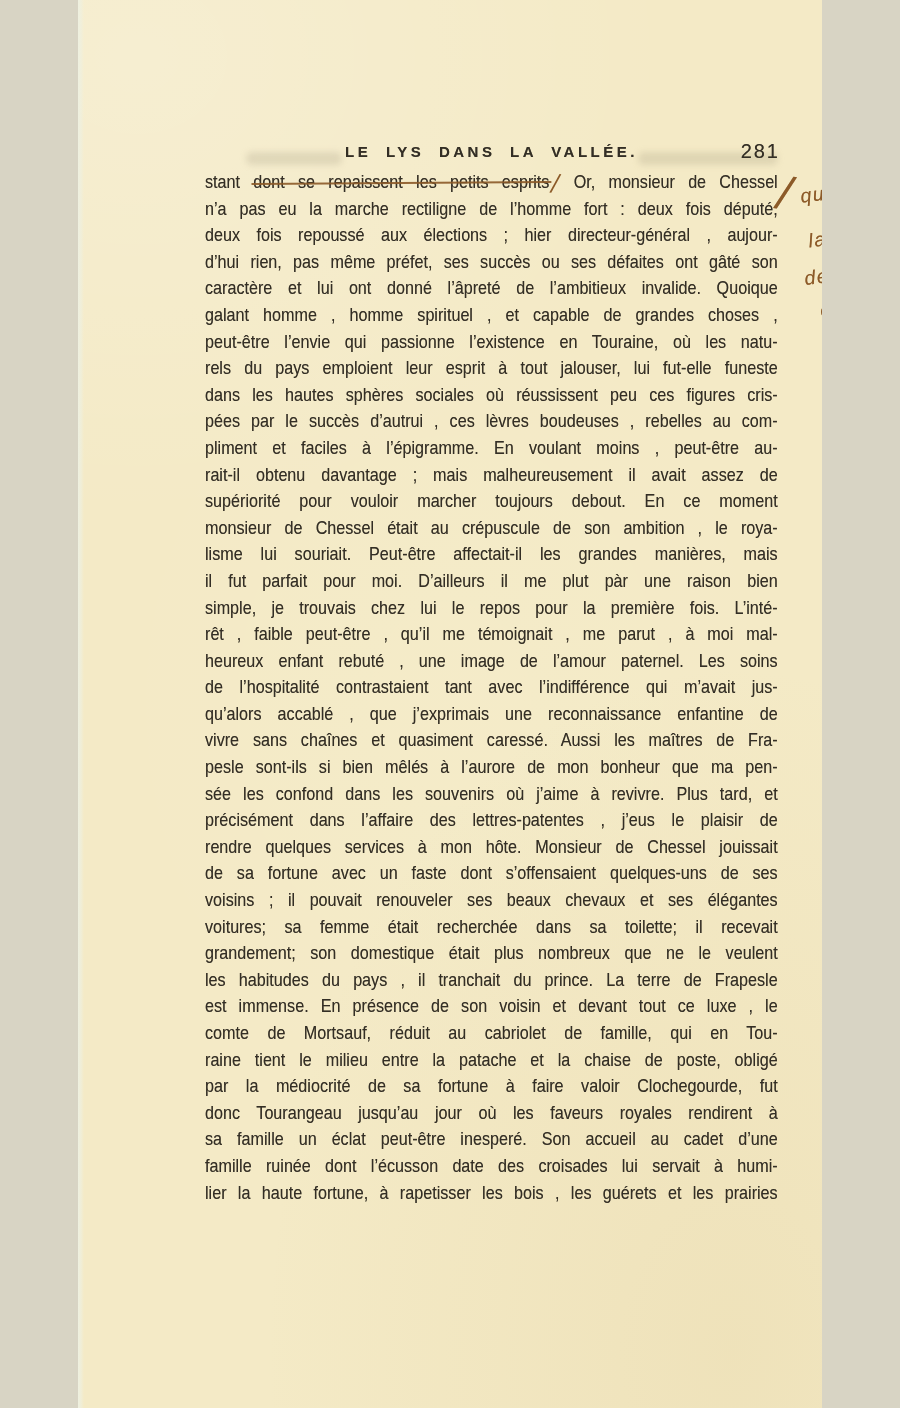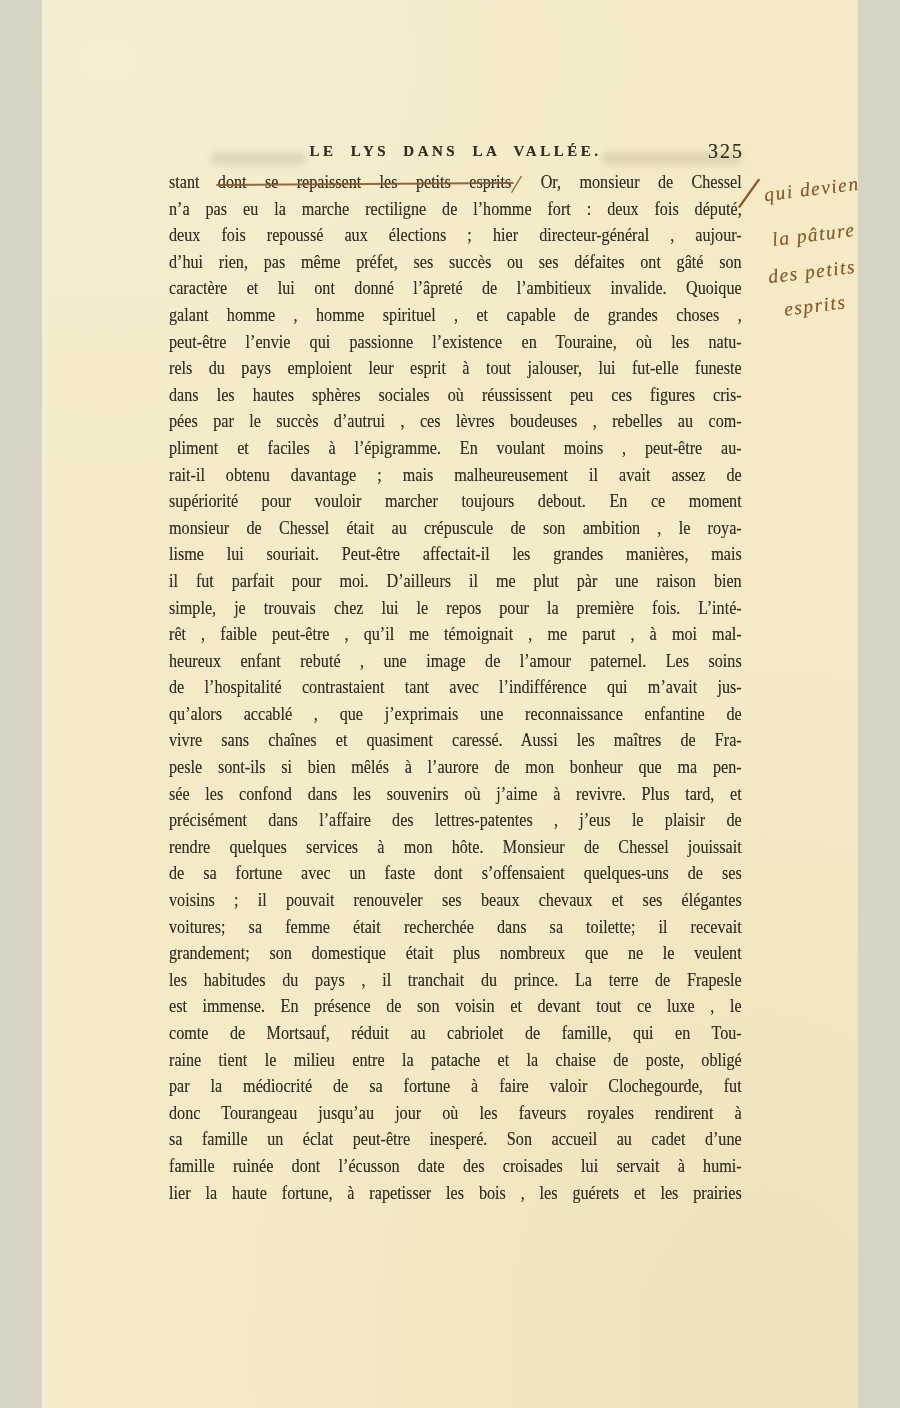--- a/index.html
+++ b/index.html
@@ -4,30 +4,30 @@
 <style>
   :root {
     --paper: #f4eac6;
     --ink: #332e25;
     --hand: #8c5a28;
   }
   * { margin: 0; padding: 0; box-sizing: border-box; }
   html, body { background: #d8d4c4; }
   .page {
     position: relative;
-    width: 816px;
+    width: 744px;
     height: 1408px;
     margin: 0 auto;
     overflow: hidden;
     background:
       radial-gradient(120% 55% at 8% 4%, rgba(255,255,255,0.20), transparent 60%),
       radial-gradient(90% 70% at 88% 96%, rgba(206,178,114,0.14), transparent 70%),
       radial-gradient(60% 40% at 50% 50%, rgba(255,255,240,0.06), transparent 80%),
       var(--paper);
-    font-family: Liberation Serif, serif;
+    font-family: Liberation Sans, sans-serif;
     color: var(--ink);
   }
   
   .edge-band {
     position: absolute; left: 0; top: 0; bottom: 0; width: 6px;
     background: linear-gradient(90deg, #eef0e0 0%, rgba(238,240,224,0.6) 55%, rgba(238,240,224,0) 100%);
   }
   
   .ghost {
     position: absolute; height: 13px; border-radius: 6px;
@@ -98,21 +98,21 @@
 </head>
 <body>
 
 <div class="page">
   <div class="edge-band"></div>
   <div class="ghost ghost-left"></div>
   <div class="ghost ghost-right"></div>
 
   <div class="running-head">
     <div class="head-title">LE LYS DANS LA VALLÉE.</div>
-    <div class="head-pagenum">325</div>
+    <div class="head-pagenum">281</div>
   </div>
 
   <div class="textblock">
     <div class="line first"><span>stant</span> <span class="struck">dont se repaissent les petits esprits</span><span class="ins-mark">/</span> <span>Or, monsieur de Chessel</span></div>
 
   <div class="line">n’a pas eu la marche rectiligne de l’homme fort : deux fois député,</div>
       <div class="line">deux fois repoussé aux élections ; hier directeur-général , aujour-</div>
       <div class="line">d’hui rien, pas même préfet, ses succès ou ses défaites ont gâté son</div>
       <div class="line">caractère et lui ont donné l’âpreté de l’ambitieux invalide. Quoique</div>
       <div class="line">galant homme , homme spirituel , et capable de grandes choses ,</div>

